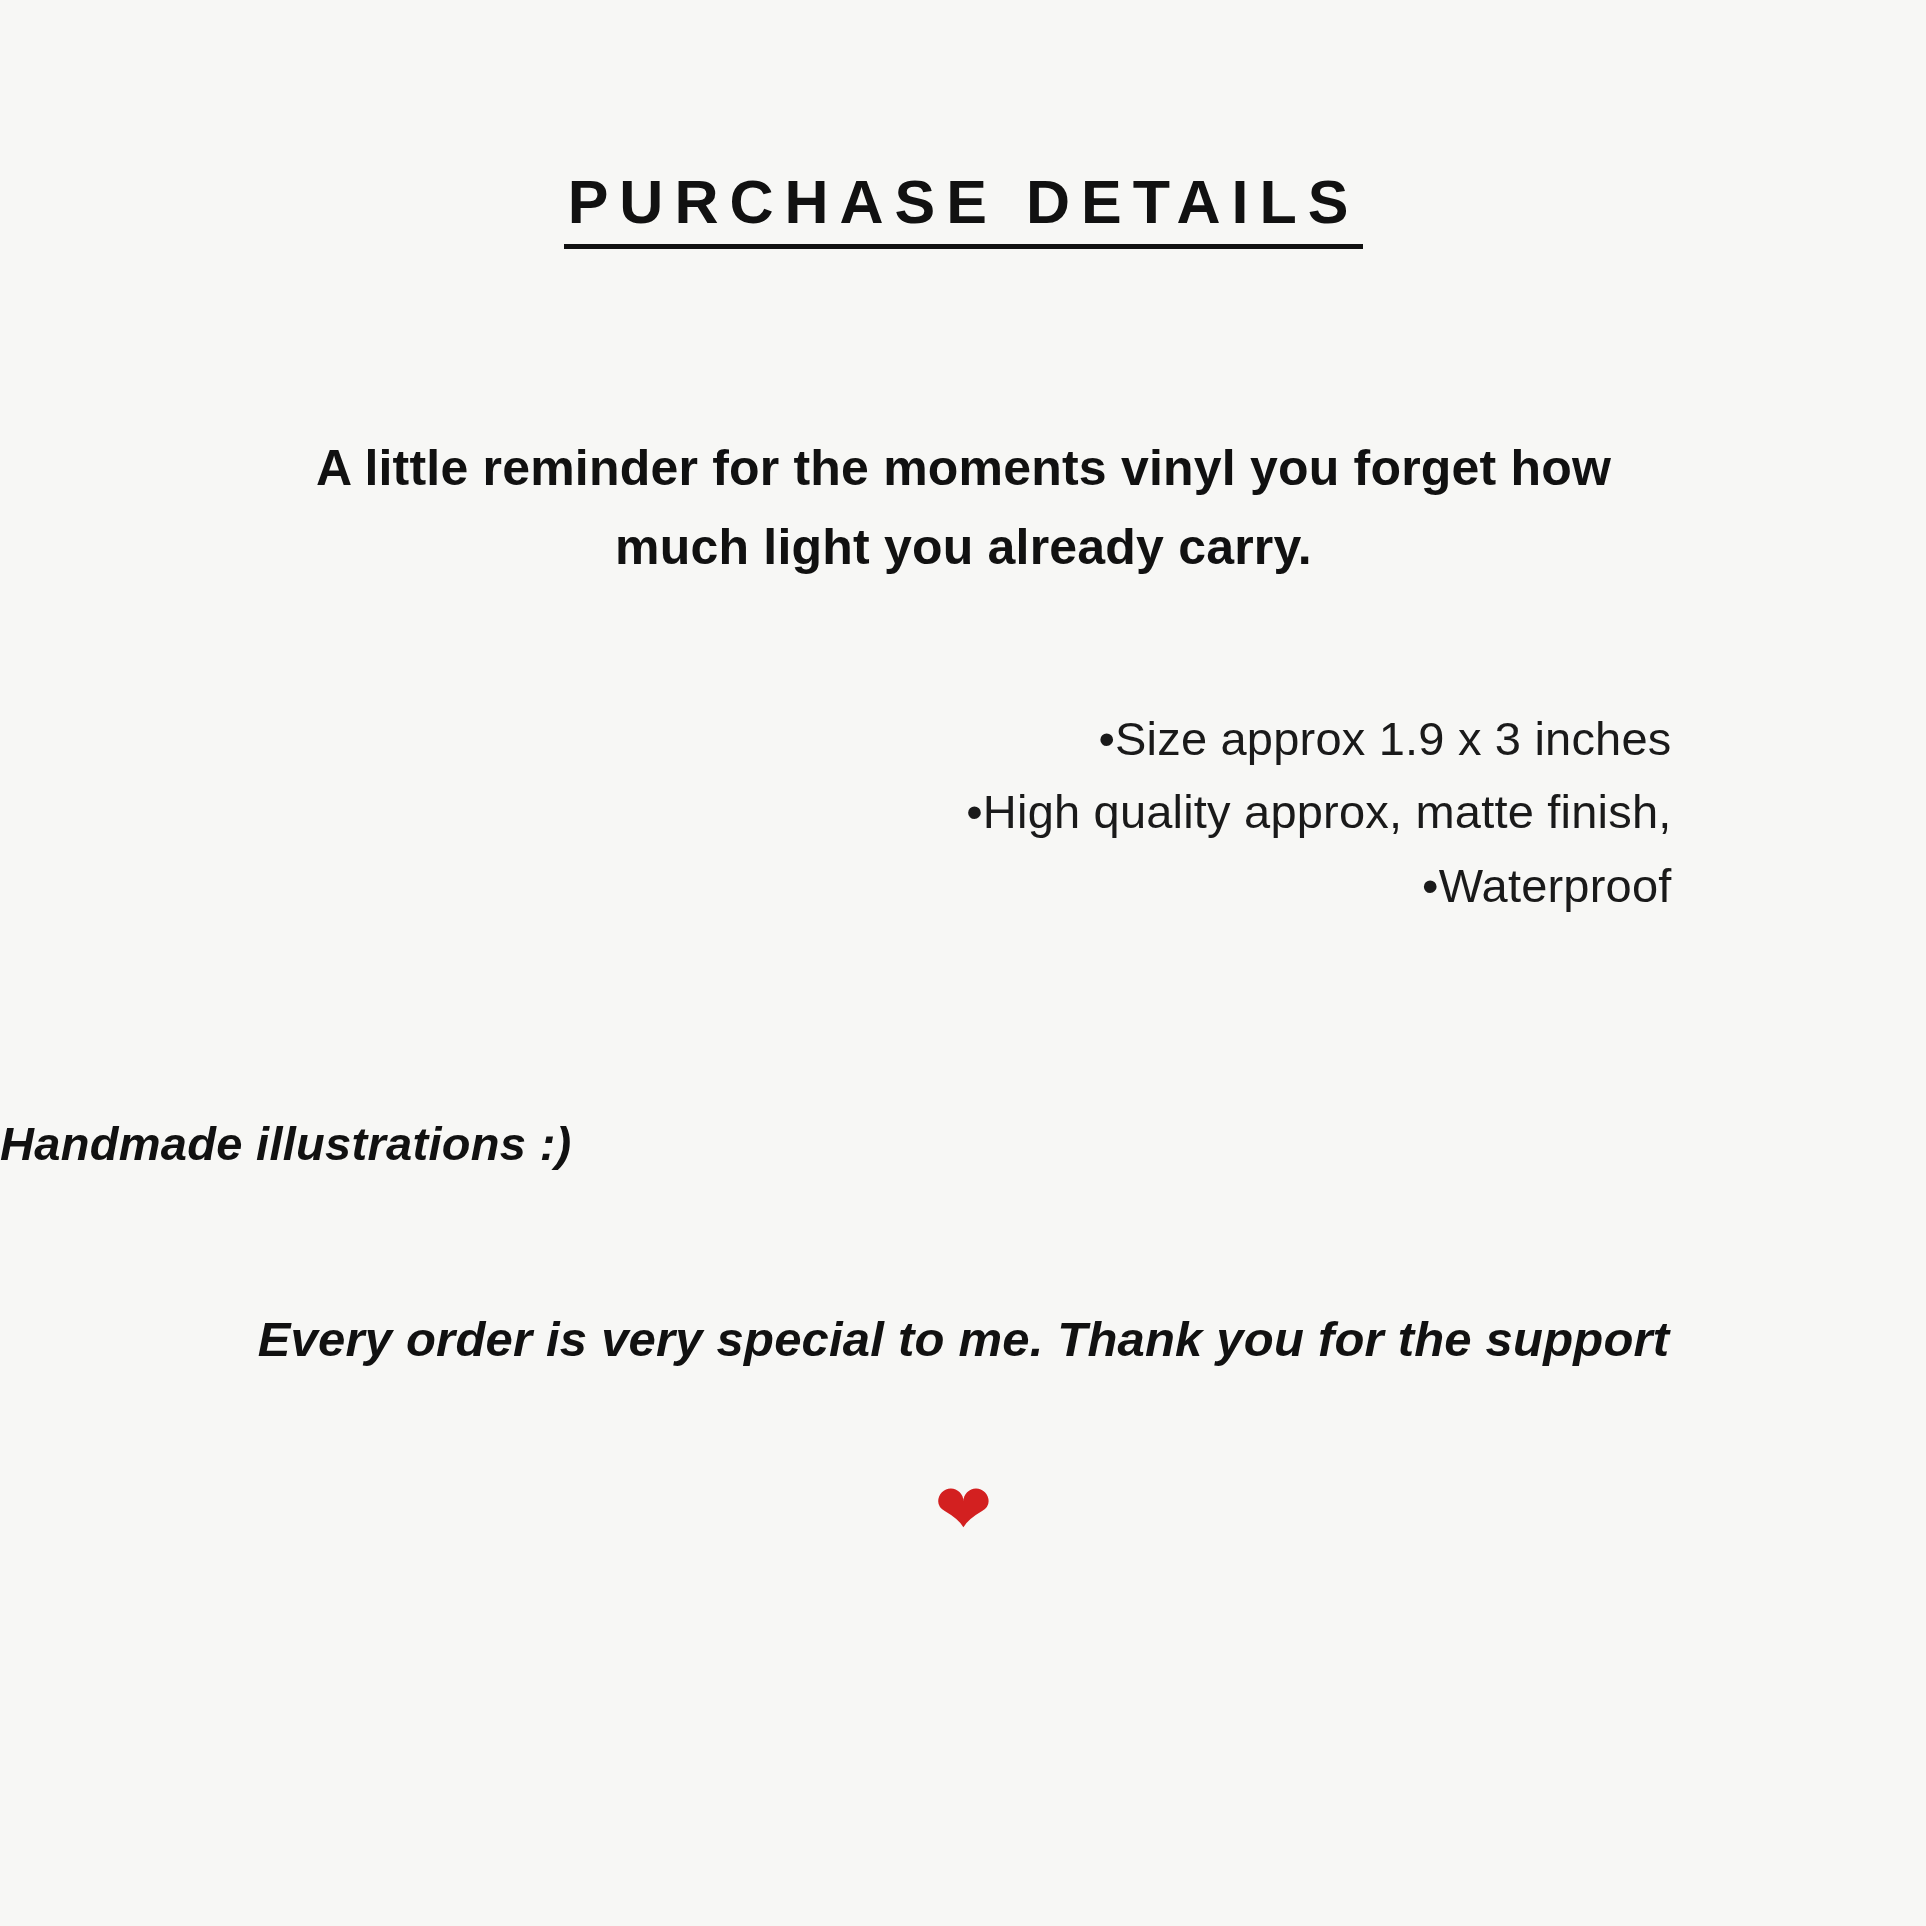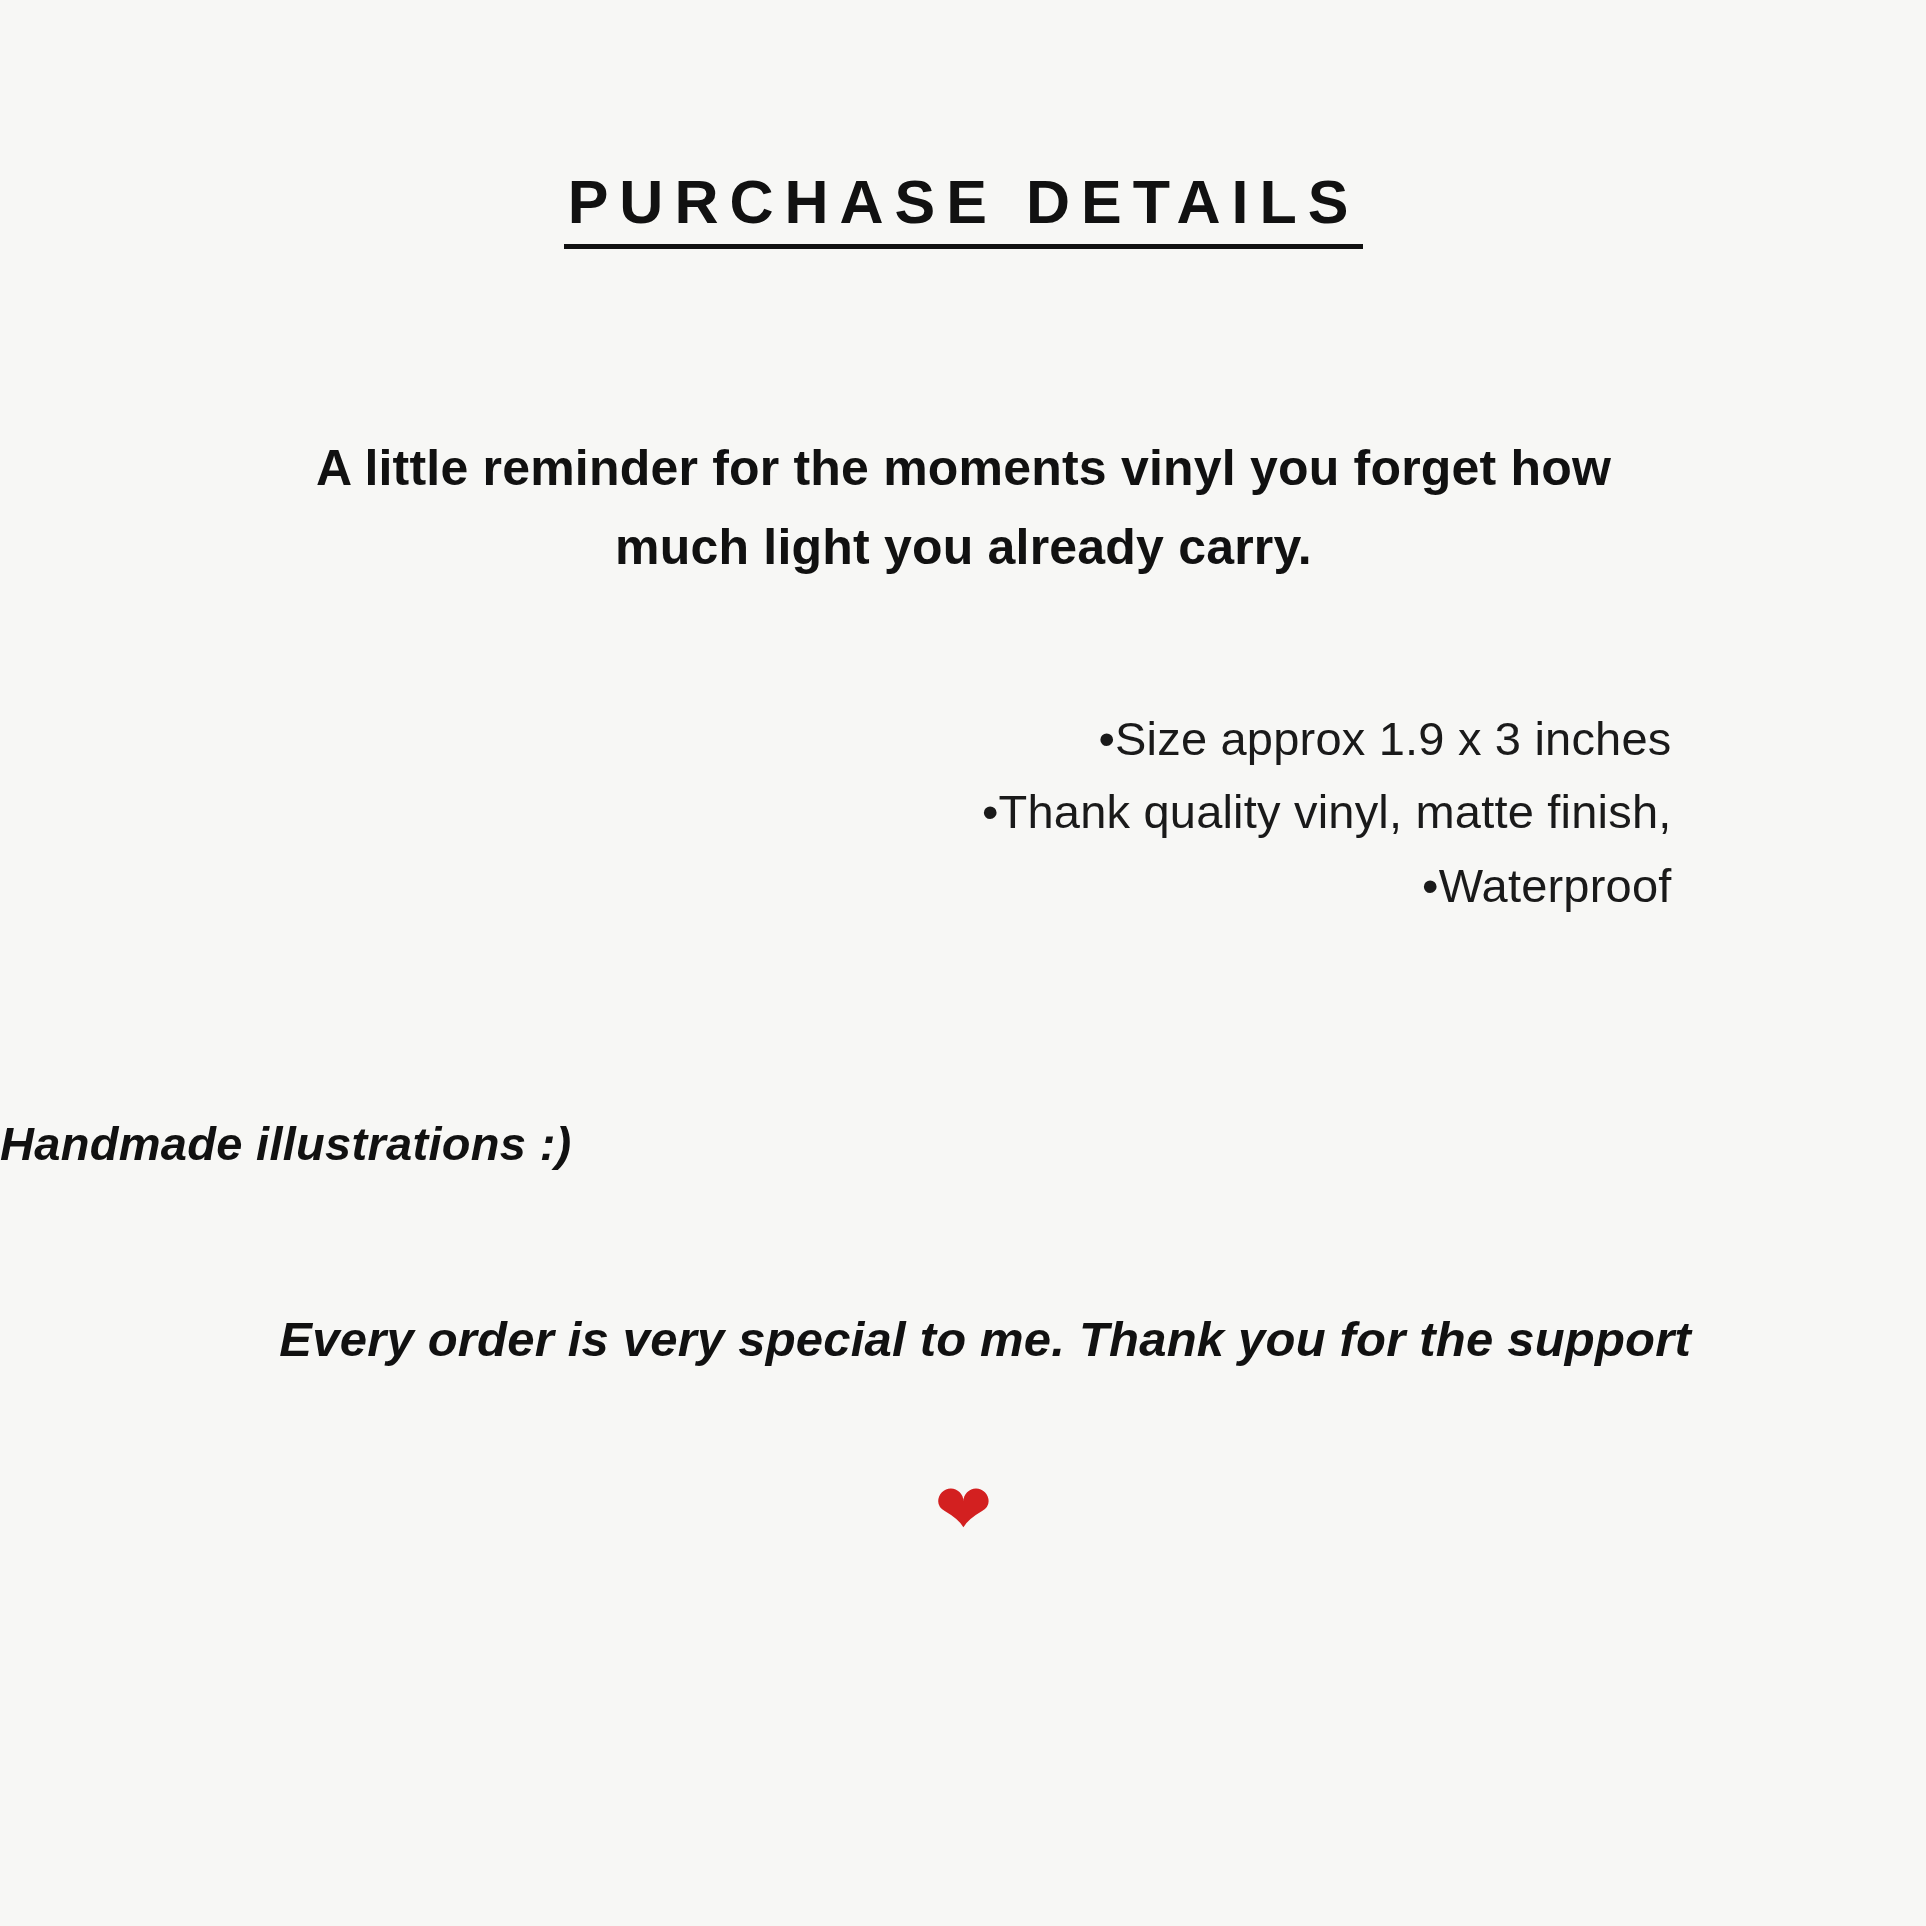--- a/index.html
+++ b/index.html
@@ -71,21 +71,21 @@
     text-align: left;
     font-size: 47px;
     font-weight: bold;
     font-style: italic;
     letter-spacing: 0.3px;
   }
   .thanks {
     margin: 0 auto;
     margin-top: 137px;
     width: 1455px;
-    text-align: right;
+    text-align: center;
     font-size: 49px;
     font-weight: bold;
     font-style: italic;
     line-height: 1.3;
     letter-spacing: 0.2px;
   }
   .heart {
     margin-top: 103px;
     text-align: center;
     font-size: 69px;
@@ -99,21 +99,21 @@
 <div class="page">
 
   <div class="title-wrap">
     <div class="title">PURCHASE DETAILS</div>
   </div>
 
   <div class="tagline">A little reminder for the moments vinyl you forget how much light you already carry.</div>
 
   <ul class="bullets">
     <li><span class="dot">•</span><span>Size approx 1.9 x 3 inches</span></li>
-    <li><span class="dot">•</span><span>Thank quality vinyl, matte finish,</span></li>
+    <li><span class="dot">•</span><span>High quality approx, matte finish,</span></li>
     <li><span class="dot">•</span><span>Waterproof</span></li>
   </ul>
 
   <div class="handmade">Handmade illustrations :)</div>
 
   <div class="thanks">Every order is very special to me.  Thank you for the support</div>
 
   <div class="heart">❤</div>
 
 </div>

